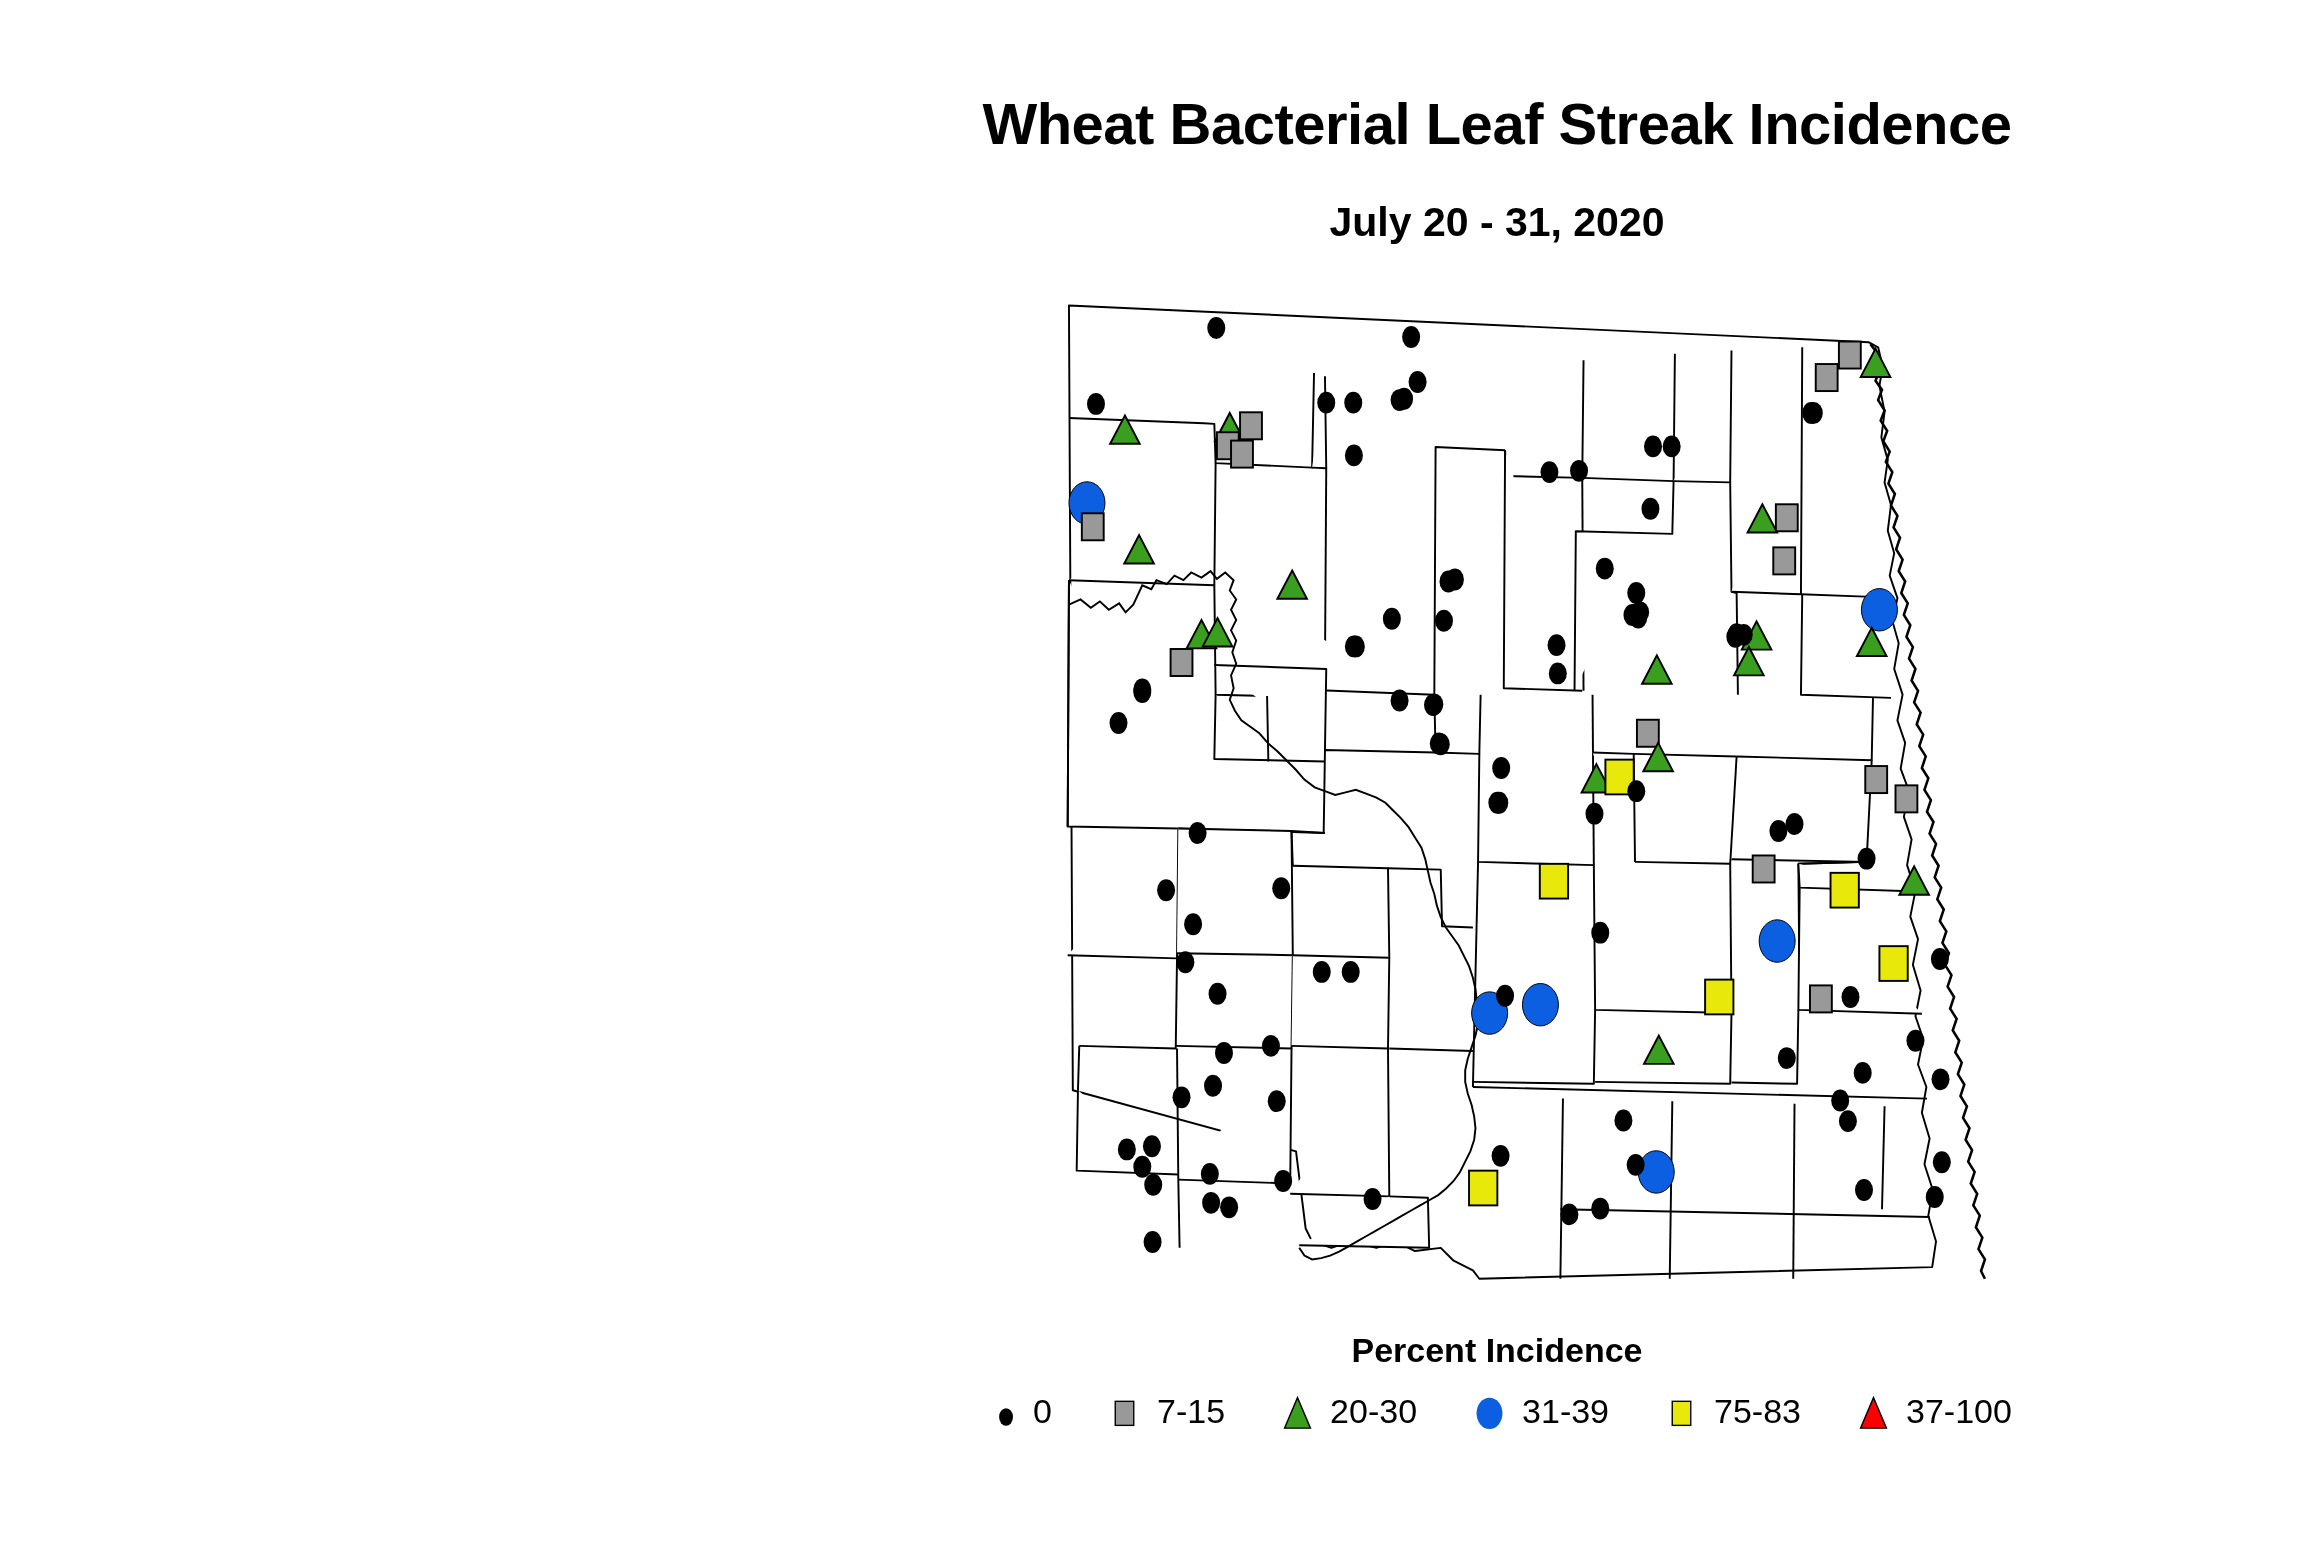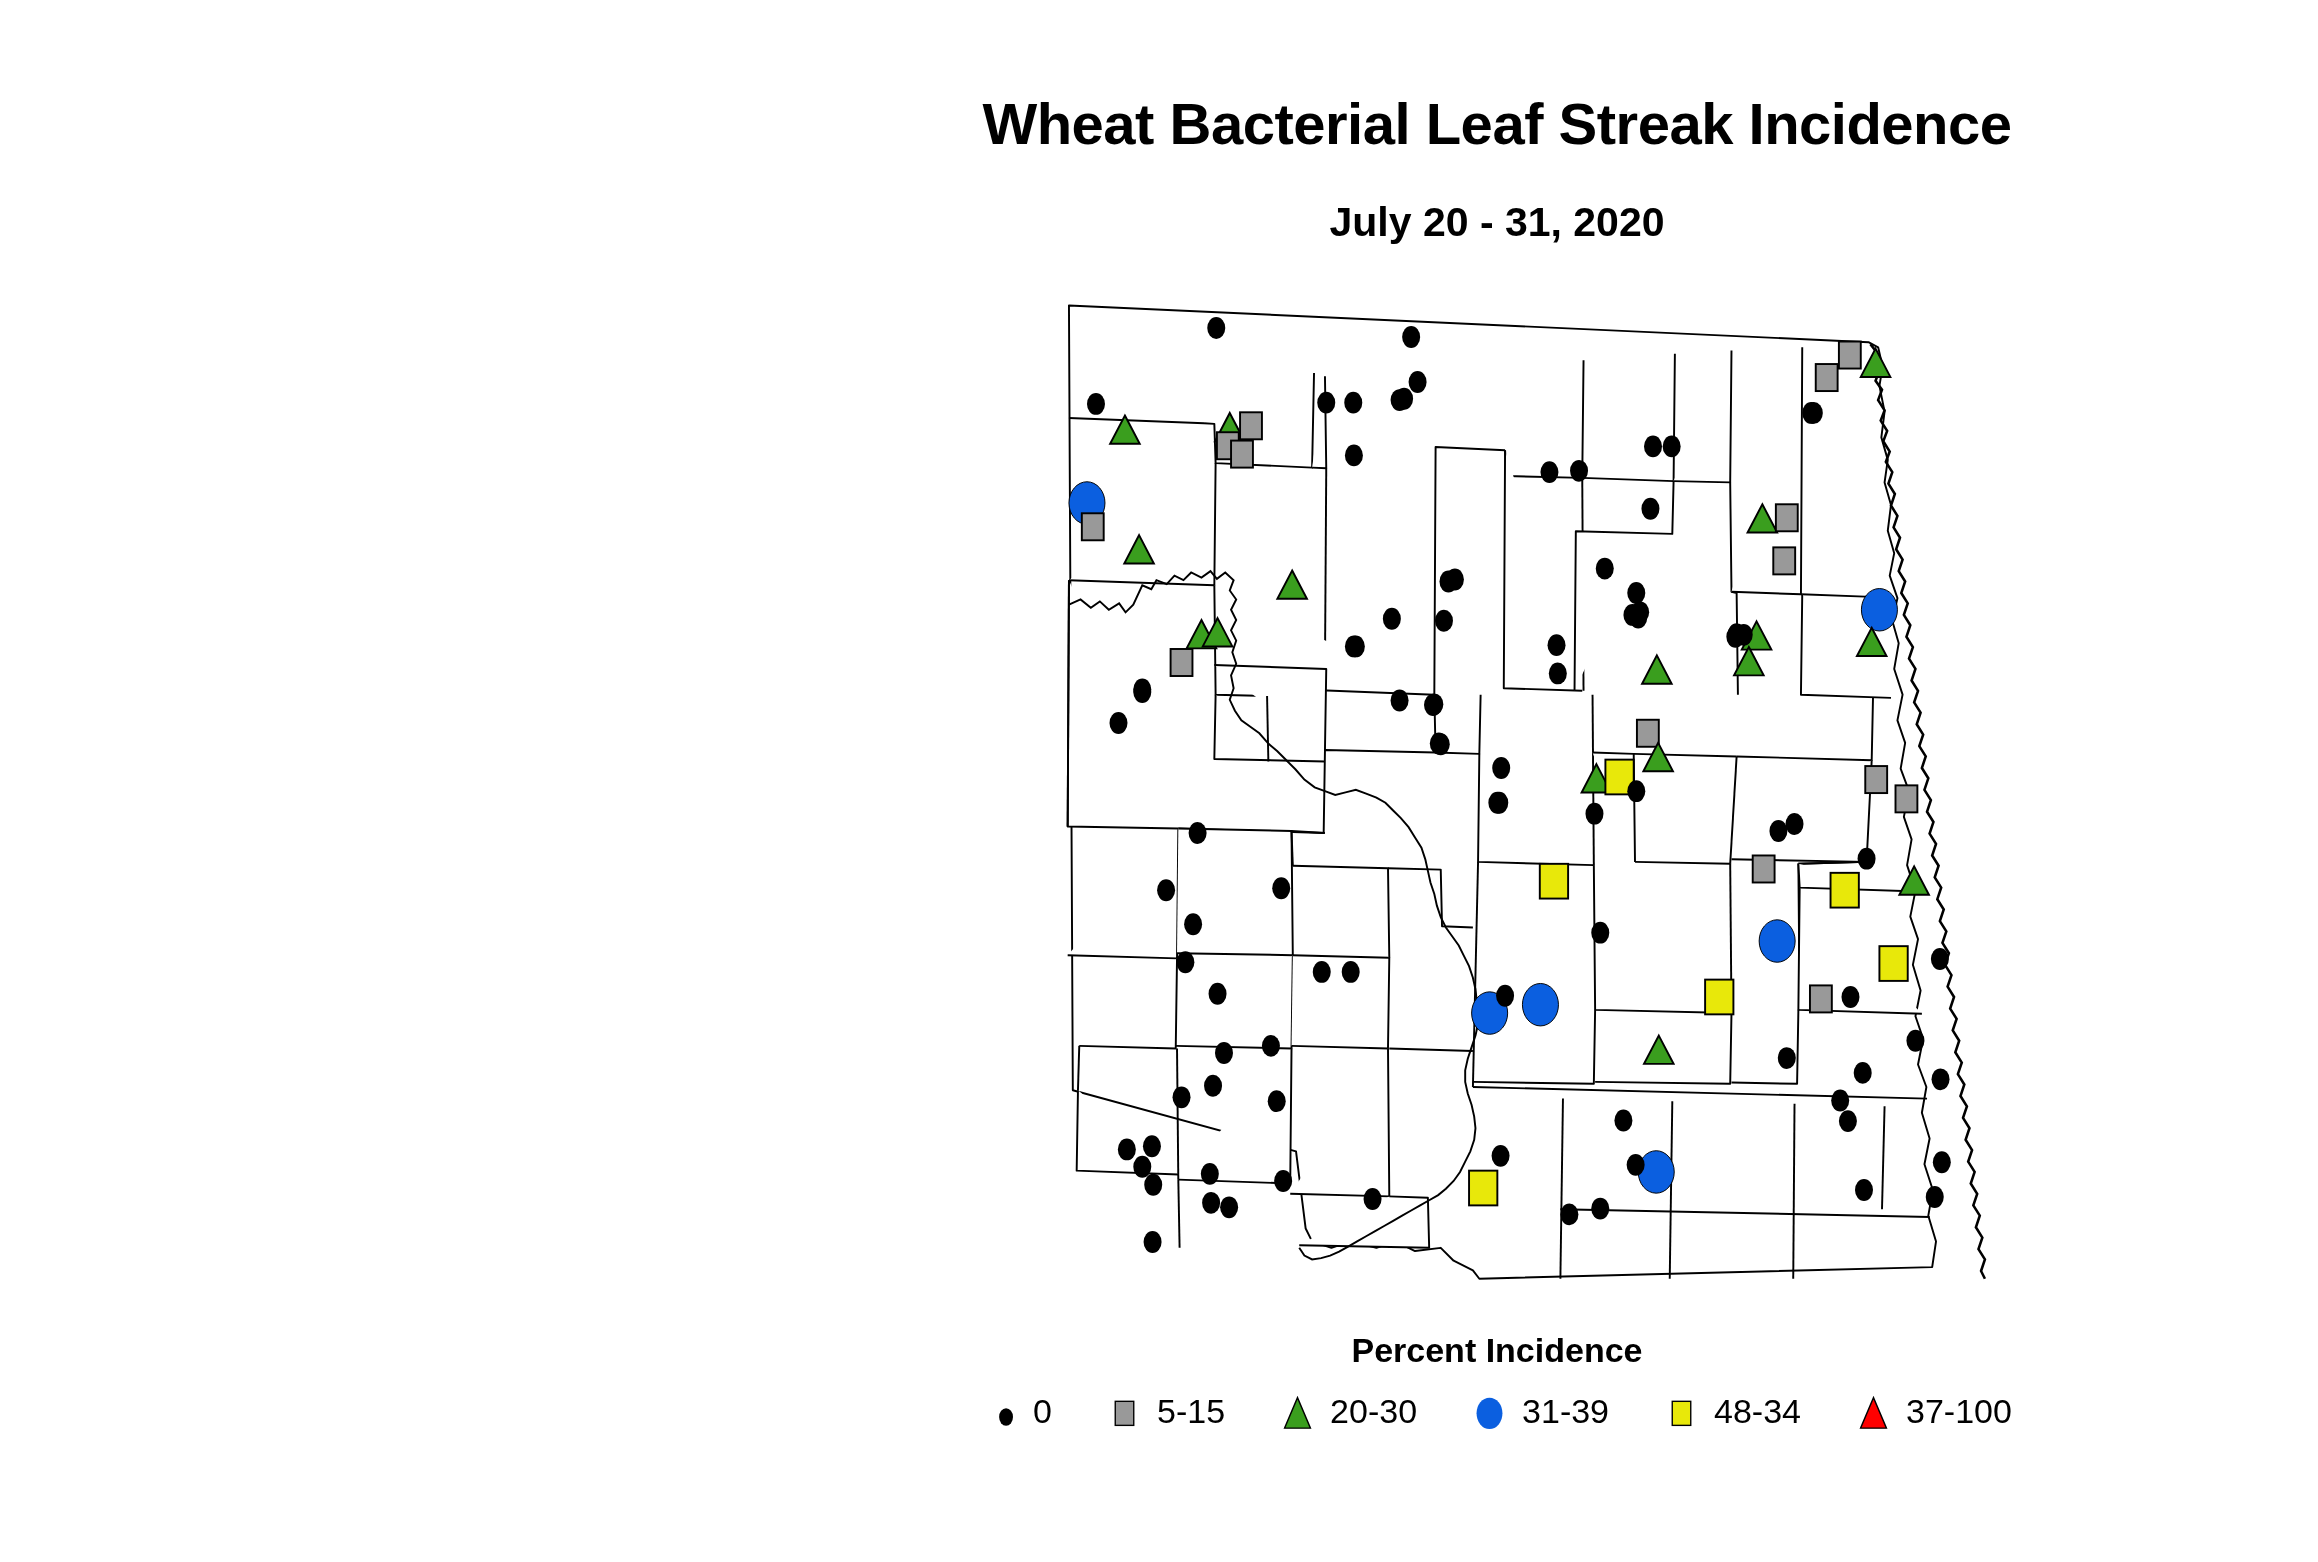--- a/index.html
+++ b/index.html
@@ -294,39 +294,39 @@
         <div class="legend-item">
           <svg class="lg-sym" width="37" height="43" viewBox="0 0 80 92">
             <ellipse cx="52" cy="58" rx="15" ry="19" fill="#000000"></ellipse>
           </svg>
           <span class="legend-label">0</span>
         </div>
         <div class="legend-item">
           <svg class="lg-sym" width="37" height="43" viewBox="0 0 80 92">
             <rect x="20" y="24" width="40" height="52" fill="#999999" stroke="#000" stroke-width="3"></rect>
           </svg>
-          <span class="legend-label">5-15</span>
+          <span class="legend-label">7-15</span>
         </div>
         <div class="legend-item">
           <svg class="lg-sym" width="37" height="43" viewBox="0 0 80 92">
             <polygon points="40,16 68,82 12,82" fill="#3A9E1E" stroke="#000" stroke-width="3"></polygon>
           </svg>
           <span class="legend-label">20-30</span>
         </div>
         <div class="legend-item">
           <svg class="lg-sym" width="37" height="43" viewBox="0 0 80 92">
             <ellipse cx="40" cy="50" rx="28" ry="34" fill="#0B5FE0"></ellipse>
           </svg>
           <span class="legend-label">31-39</span>
         </div>
         <div class="legend-item">
           <svg class="lg-sym" width="37" height="43" viewBox="0 0 80 92">
             <rect x="20" y="24" width="40" height="52" fill="#E8E80A" stroke="#000" stroke-width="3"></rect>
           </svg>
-          <span class="legend-label">48-34</span>
+          <span class="legend-label">75-83</span>
         </div>
         <div class="legend-item">
           <svg class="lg-sym" width="37" height="43" viewBox="0 0 80 92">
             <polygon points="40,16 68,82 12,82" fill="#FF0000" stroke="#000" stroke-width="3"></polygon>
           </svg>
           <span class="legend-label">37-100</span>
         </div>
       </div>
   </div>
 

